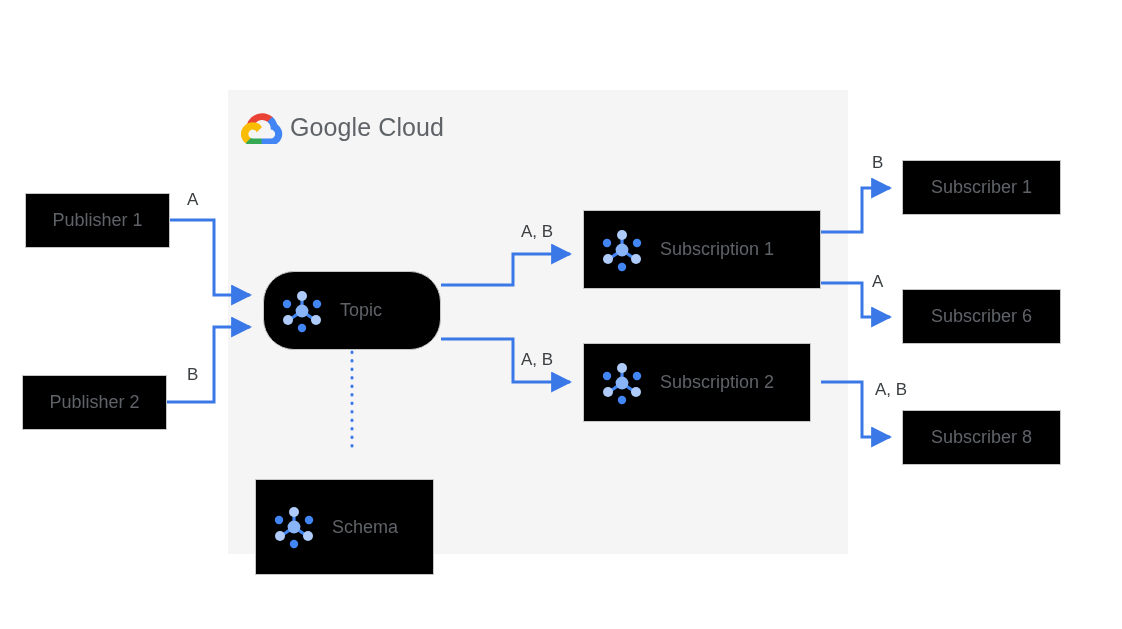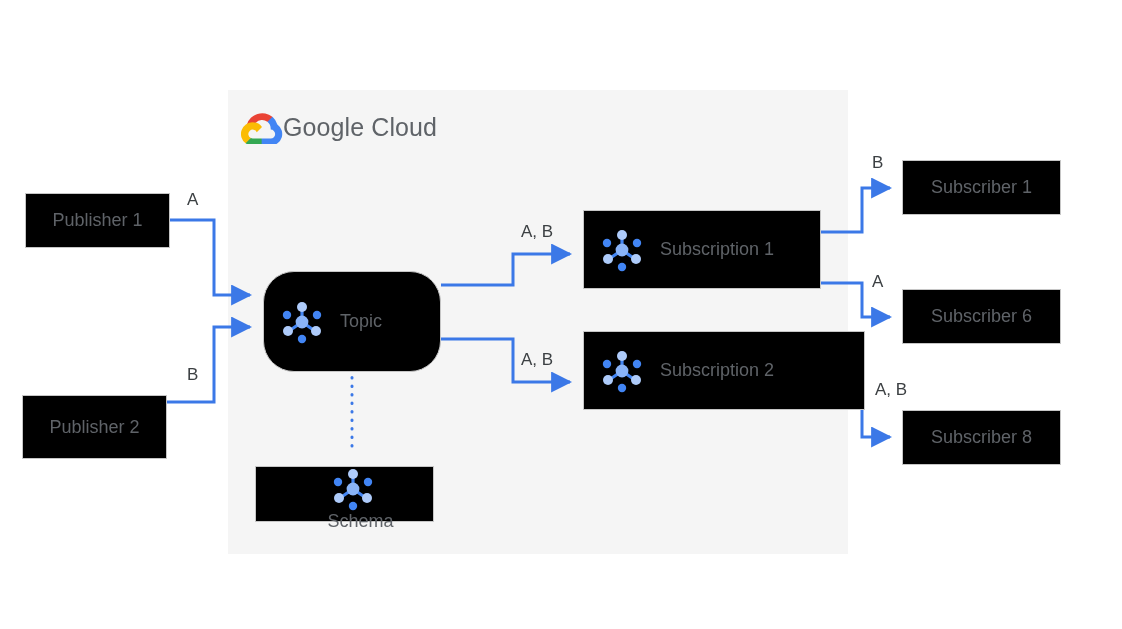--- a/index.html
+++ b/index.html
@@ -25,21 +25,21 @@
     width: 620px;
     height: 464px;
     background: #f5f5f5;
   }
   .gc-logo-wrap {
     position: absolute;
     left: 241px;
     top: 110px;
     display: flex;
     align-items: center;
-    gap: 0;
+    gap: 7px;
   }
   .gc-logo-mark {
     width: 42px;
     height: 34px;
     display: block;
   }
   .gc-logo-text {
     font-size: 25px;
     color: #5f6368;
     letter-spacing: 0.1px;
@@ -152,45 +152,45 @@
   <div class="edge-label" style="left:521px; top:222px;">A, B</div>
   <div class="edge-label" style="left:521px; top:350px;">A, B</div>
   <div class="edge-label" style="left:872px; top:153px;">B</div>
   <div class="edge-label" style="left:872px; top:272px;">A</div>
   <div class="edge-label" style="left:875px; top:380px;">A, B</div>
 
   <div class="node-box" style="left:25px; top:193px; width:145px; height:55px;">
     <span class="node-label">Publisher 1</span>
   </div>
 
-  <div class="node-box" style="left:22px; top:375px; width:145px; height:64px;margin-top:20px;">
+  <div class="node-box" style="left:22px; top:375px; width:145px; height:55px;">
     <span class="node-label">Publisher 2</span>
   </div>
 
-  <div class="node-box with-icon" style="left:263px; top:271px; width:178px; height:101px;border-radius:31px;">
+  <div class="node-box with-icon" style="left:263px; top:271px; width:178px; height:79px;border-radius:31px;">
     <span>
       <svg class="pubsub-icon" viewBox="0 0 44 44" xmlns="http://www.w3.org/2000/svg">
         <g stroke="#4285f4" stroke-width="3.2">
           <line x1="22" y1="22" x2="22" y2="8"></line>
           <line x1="22" y1="22" x2="9" y2="31"></line>
           <line x1="22" y1="22" x2="35" y2="31"></line>
         </g>
         <circle cx="22" cy="7" r="5" fill="#aecbfa"></circle>
         <circle cx="7" cy="15" r="4.2" fill="#4285f4"></circle>
         <circle cx="37" cy="15" r="4.2" fill="#4285f4"></circle>
         <circle cx="8" cy="31" r="5" fill="#aecbfa"></circle>
         <circle cx="36" cy="31" r="5" fill="#aecbfa"></circle>
         <circle cx="22" cy="39" r="4.2" fill="#4285f4"></circle>
         <circle cx="22" cy="22" r="6.4" fill="#8ab4f8"></circle>
       </svg>
     </span>
     <span class="node-label">Topic</span>
   </div>
 
-  <div class="node-box with-icon" style="left:255px; top:466px; width:179px; height:56px;flex-direction:column;">
+  <div class="node-box with-icon" style="left:255px; top:479px; width:179px; height:96px;">
     <span>
       <svg class="pubsub-icon" viewBox="0 0 44 44" xmlns="http://www.w3.org/2000/svg">
         <g stroke="#4285f4" stroke-width="3.2">
           <line x1="22" y1="22" x2="22" y2="8"></line>
           <line x1="22" y1="22" x2="9" y2="31"></line>
           <line x1="22" y1="22" x2="35" y2="31"></line>
         </g>
         <circle cx="22" cy="7" r="5" fill="#aecbfa"></circle>
         <circle cx="7" cy="15" r="4.2" fill="#4285f4"></circle>
         <circle cx="37" cy="15" r="4.2" fill="#4285f4"></circle>
@@ -216,21 +216,21 @@
         <circle cx="37" cy="15" r="4.2" fill="#4285f4"></circle>
         <circle cx="8" cy="31" r="5" fill="#aecbfa"></circle>
         <circle cx="36" cy="31" r="5" fill="#aecbfa"></circle>
         <circle cx="22" cy="39" r="4.2" fill="#4285f4"></circle>
         <circle cx="22" cy="22" r="6.4" fill="#8ab4f8"></circle>
       </svg>
     </span>
     <span class="node-label">Subscription 1</span>
   </div>
 
-  <div class="node-box with-icon" style="left:583px; top:331px; width:282px; height:79px;">
+  <div class="node-box with-icon" style="left:583px; top:343px; width:228px; height:79px;">
     <span>
       <svg class="pubsub-icon" viewBox="0 0 44 44" xmlns="http://www.w3.org/2000/svg">
         <g stroke="#4285f4" stroke-width="3.2">
           <line x1="22" y1="22" x2="22" y2="8"></line>
           <line x1="22" y1="22" x2="9" y2="31"></line>
           <line x1="22" y1="22" x2="35" y2="31"></line>
         </g>
         <circle cx="22" cy="7" r="5" fill="#aecbfa"></circle>
         <circle cx="7" cy="15" r="4.2" fill="#4285f4"></circle>
         <circle cx="37" cy="15" r="4.2" fill="#4285f4"></circle>

